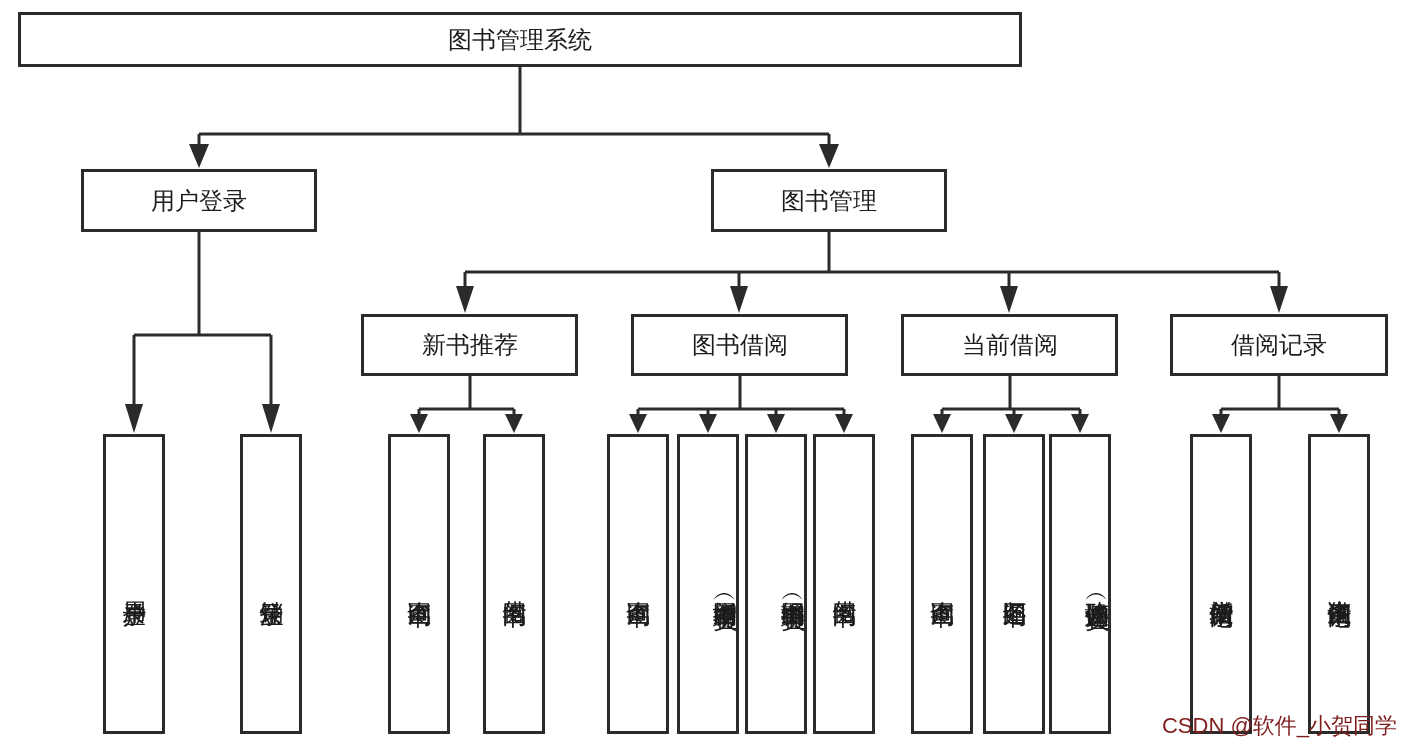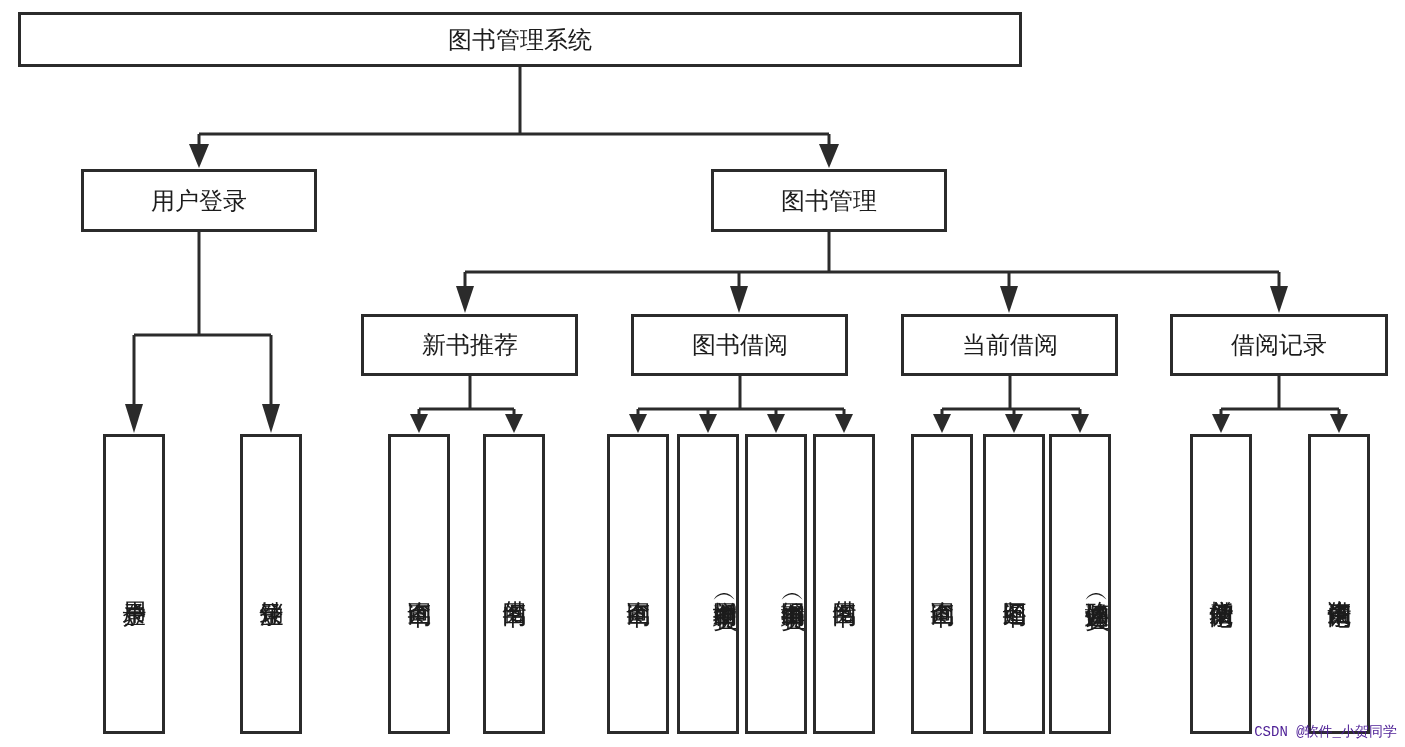--- a/index.html
+++ b/index.html
@@ -62,23 +62,23 @@
     white-space: nowrap;
     pointer-events: none;
   }
   .leaf-label-wrap.mid {
     align-items: center;
   }
   .watermark {
     position: absolute;
     right: 8px;
     bottom: 6px;
-    font-family: Liberation Mono, monospace;
-    font-size: 14px;
-    color: #4c1d95;
+    font-family: Liberation Sans, sans-serif;
+    font-size: 22px;
+    color: #7f1d1d;
     white-space: nowrap;
   }
 </style>
 </head>
 <body>
 
 <div id="diagram-root">
 
   <svg class="tree-canvas" viewBox="0 0 1405 747">
 

